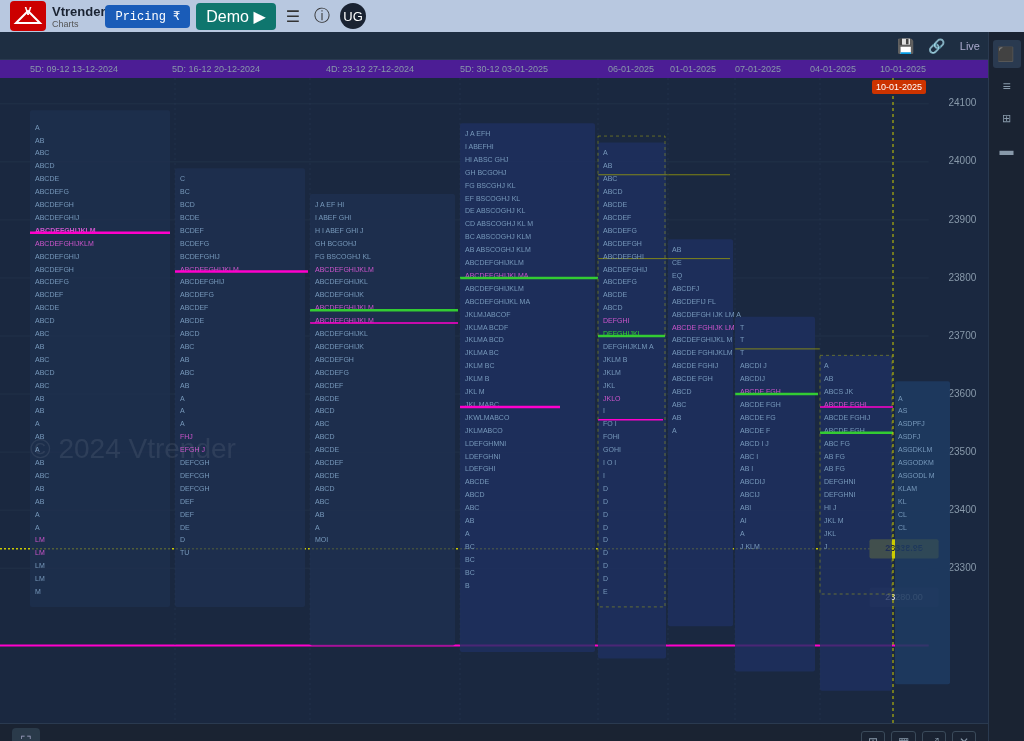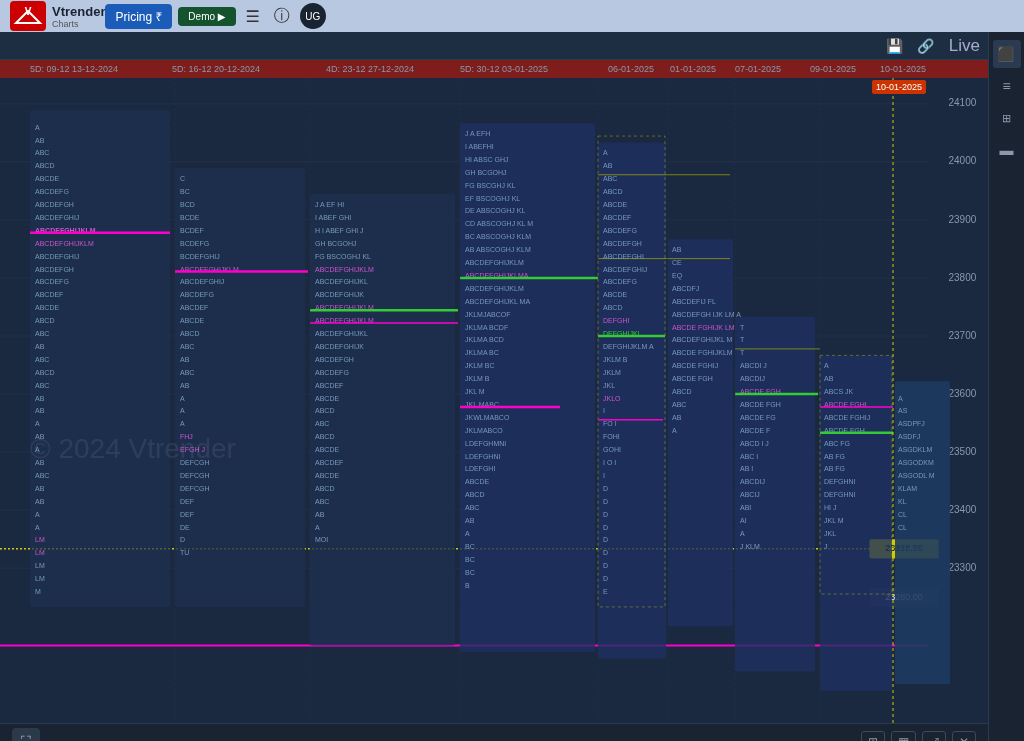--- a/index.html
+++ b/index.html
@@ -21,41 +21,41 @@
     }
     #header-right { display: flex; align-items: center; gap: 6px; }
     .btn-pricing {
       background: #1a5cb8;
       color: #fff;
       border: none;
       border-radius: 4px;
       padding: 4px 10px;
       font-size: 12px;
       cursor: pointer;
-      display: flex; align-items: center; gap: 3px;
+      display: flex; align-items: center; gap: 3px; font-family: Liberation Mono, monospace;
     }
     .btn-demo {
-      background: #14532d;
+      background: #0f766e;
       color: #fff;
       border: none;
       border-radius: 4px;
       padding: 4px 10px;
-      font-size: 10px;
+      font-size: 16px;
       cursor: pointer;
       display: flex; align-items: center; gap: 3px;
     }
     .btn-icon {
       background: none; border: none;
       color: #333; font-size: 16px; cursor: pointer; padding: 2px 4px;
     }
     .btn-ug {
       background: #1a2332; color: #fff;
       border: none; border-radius: 50%;
       width: 26px; height: 26px;
-      font-size: 10px; cursor: pointer;
+      font-size: 13px; cursor: pointer;
     }
 
     
     #main-area {
       display: flex;
       height: calc(741px - 32px);
     }
 
     
     #chart-area {
@@ -73,34 +73,34 @@
       align-items: center;
       justify-content: flex-end;
       padding: 0 8px;
       gap: 6px;
       border-bottom: 1px solid #2a3a50;
     }
     .toolbar-icon-btn {
       background: none; border: none; color: #aac; cursor: pointer; font-size: 14px; padding: 2px 4px;
     }
     #live-label {
-      font-size: 17px; color: #aac; margin-left: 4px;
+      font-size: 11px; color: #aac; margin-left: 4px;
     }
 
     
     #chart-canvas {
       position: relative;
       width: 100%;
       height: calc(100% - 28px - 36px);
     }
 
     
     #date-axis {
       height: 18px;
-      background: #7f1d1d;
+      background: #4c1d95;
       display: flex;
       align-items: center;
       padding: 0 4px;
       font-size: 9px;
       color: #8899aa;
       position: relative;
     }
     .date-label {
       position: absolute;
       font-size: 9px;
@@ -214,21 +214,21 @@
     </div>
 
     <div id="date-axis">
       <span class="date-label" style="left:30px">5D: 09-12  13-12-2024</span>
       <span class="date-label" style="left:172px">5D: 16-12  20-12-2024</span>
       <span class="date-label" style="left:326px">4D: 23-12  27-12-2024</span>
       <span class="date-label" style="left:460px">5D: 30-12  03-01-2025</span>
       <span class="date-label" style="left:608px">06-01-2025</span>
       <span class="date-label" style="left:670px">01-01-2025</span>
       <span class="date-label" style="left:735px">07-01-2025</span>
-      <span class="date-label" style="left:810px">09-01-2025</span>
+      <span class="date-label" style="left:810px">04-01-2025</span>
       <span class="date-label" style="left:880px">10-01-2025</span>
     </div>
 
     <div id="chart-canvas">
 
       
       <div id="copyright">© 2024 Vtrender</div>
 
       
       <div class="date-highlight" style="right: 62px; top: 2px;">10-01-2025</div>

